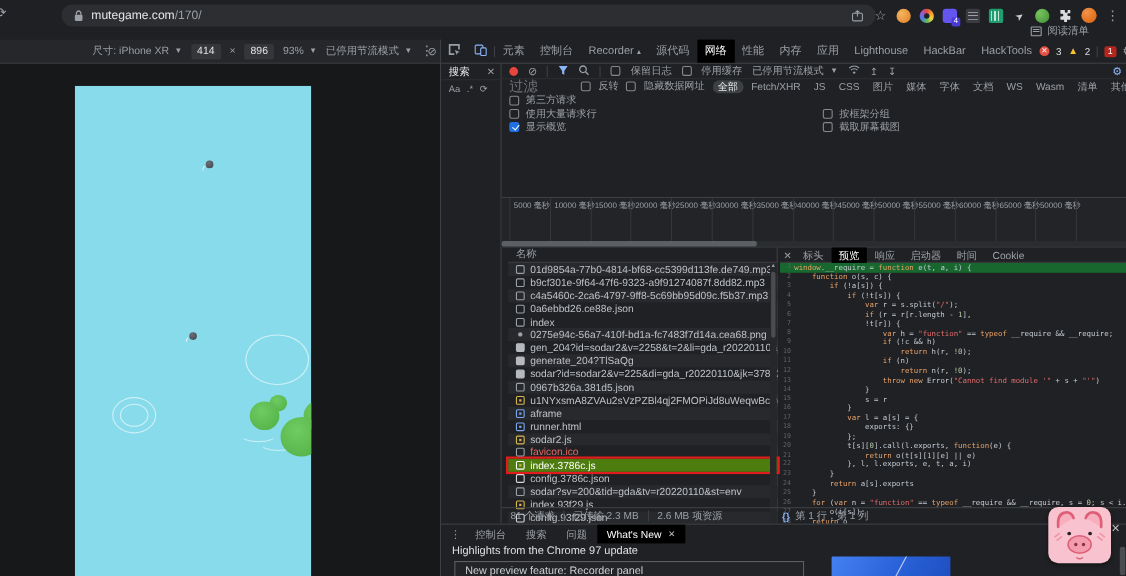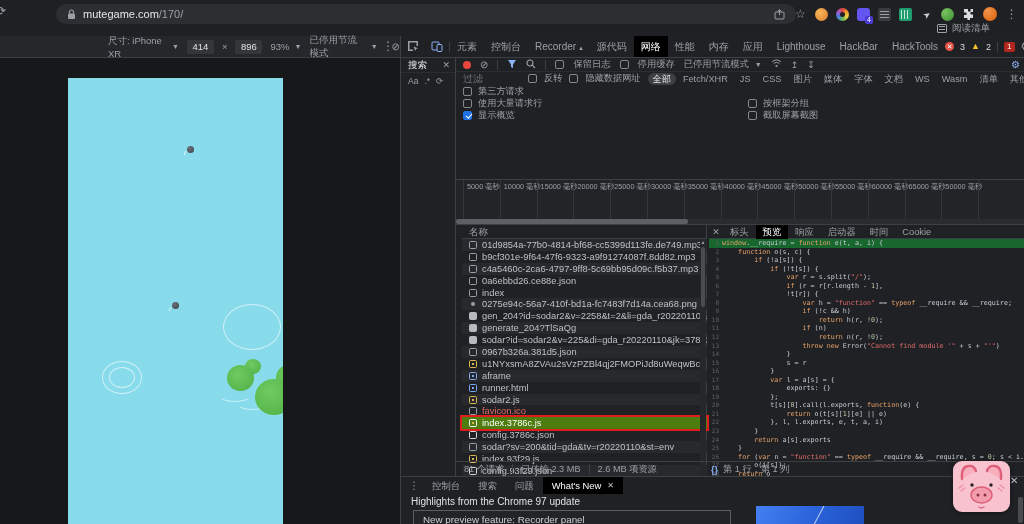--- a/index.html
+++ b/index.html
@@ -28,21 +28,21 @@
 #ext-ggrid{background:#1f9d6e;border-radius:2px}
 #ext-ggrid::after{content:"";position:absolute;left:2px;top:2px;width:9px;height:9px;background:repeating-linear-gradient(90deg,rgba(255,255,255,.75) 0 1px,transparent 1px 3px)}
 #ext-cursor{color:#c9cdd1;font-size:9px;transform:rotate(-35deg)}
 #ext-leaf{background:radial-gradient(circle at 30% 30%,#79c35f,#3f8f35)}
 #avatar-icon{width:14px;height:14px;background:radial-gradient(circle at 35% 30%,#f2934a,#d95f07);border-radius:50%}
 #reading-list{position:absolute;right:34px;top:22px;display:flex;align-items:center;gap:5px;font-size:9.5px;color:#9aa0a6}
 #reading-list .rl-ico{width:10px;height:9px;border:1px solid #9aa0a6;border-radius:1px;position:relative}
 #reading-list .rl-ico::after{content:"";position:absolute;left:1px;top:1px;width:6px;height:5px;background:repeating-linear-gradient(#9aa0a6 0 1px,transparent 1px 2.5px)}
 
 
-#emu-toolbar{position:absolute;left:0;top:36px;width:400px;height:22px;background:#26272b;border-bottom:1px solid #3c4043;display:flex;align-items:center;gap:8px;padding-left:108px;font-size:9.5px;color:#9aa0a6}
+#emu-toolbar{position:absolute;left:0;top:36px;width:400px;height:22px;background:#26272b;border-bottom:1px solid #3c4043;display:flex;align-items:center;gap:8px;padding-left:84px;font-size:9.5px;color:#9aa0a6}
 .emu-input{width:27px;height:14px;background:#35363a;border:none;border-radius:2px;color:#dfe1e5;font-size:9.5px;text-align:center;font-family:inherit}
 .caret{font-size:7px;color:#9aa0a6;margin-left:-3px}
 #emu-more{position:absolute;right:6px;top:3px;font-size:12px;color:#9aa0a6}
 
 
 #page-bg{position:absolute;left:0;top:58px;width:400px;height:466px;background:#17181a}
 #phone{position:absolute;left:68px;top:20px;width:215px;height:446px;overflow:hidden}
 .pebble{position:absolute;width:7px;height:7px;border-radius:50%;background:radial-gradient(circle at 35% 30%,#6a6f78,#3f434b)}
 .pebble::after{content:"";position:absolute;left:-3px;top:5px;width:4px;height:5px;border-left:1.5px solid rgba(255,255,255,.85);border-radius:50%;transform:rotate(25deg)}
 .ripple{position:absolute;border:1px solid rgba(255,255,255,.6);border-radius:50%}
@@ -67,21 +67,21 @@
 
 #network-panel{position:absolute;left:55px;top:22px;width:569px;height:418px}
 #net-toolbar{position:absolute;left:0;top:0;width:569px;height:14px;display:flex;align-items:center;gap:9px;padding-left:7px;font-size:9.3px;color:#9aa0a6;border-bottom:1px solid #2c2d30}
 #rec-dot{width:8px;height:8px;border-radius:50%;background:#e8453c;flex:none}
 .cb{width:9px;height:9px;border:1px solid #85888c;border-radius:2px;flex:none;position:relative}
 .cb.on{background:#1f6fe5;border-color:#1f6fe5}
 .cb.on::after{content:"";position:absolute;left:2.5px;top:0.5px;width:2.5px;height:5px;border:solid #fff;border-width:0 1.5px 1.5px 0;transform:rotate(40deg)}
 .lbl{white-space:nowrap}
 #net-gear{position:absolute;right:5px;top:1px;color:#8ab4f8;font-size:10px}
 #net-filter{position:absolute;left:0;top:14px;width:569px;height:13px;display:flex;align-items:center;gap:7px;padding-left:7px;font-size:9.2px;color:#9aa0a6;overflow:hidden}
-#filter-input{width:58px;background:transparent;border:none;color:#dfe1e5;font-size:10px;font-family:inherit}
+#filter-input{width:58px;background:transparent;border:none;color:#dfe1e5;font-size:13px;font-family:inherit}
 #filter-input::placeholder{color:#6e7277}
 .pill{padding:0 5px;line-height:12px;border-radius:6px;white-space:nowrap;flex:none;color:#9aa0a6}
 .pill.active{background:#3c4043;color:#e8eaed}
 .optrow{position:absolute;display:flex;align-items:center;gap:6px;font-size:9.2px;color:#9aa0a6;height:12px}
 
 #overview{position:absolute;left:0;top:121px;width:569px;height:46px;border-top:1px solid #3c4043;border-bottom:1px solid #3c4043;background:#232427}
 #timeline{position:absolute;left:7px;top:0;height:40px;display:flex}
 .tcell{flex:none;width:36.8px;height:40px;border-left:1px solid #34363a;padding:2px 0 0 3px;font-size:7.3px;color:#9aa0a6;white-space:nowrap;overflow:visible}
 #scrub{position:absolute;left:0;bottom:0;width:569px;height:5px;background:#2b2c2f}
 #scrub-thumb{position:absolute;left:0;top:0;width:232px;height:5px;background:#5c5f63;border-radius:2px}

